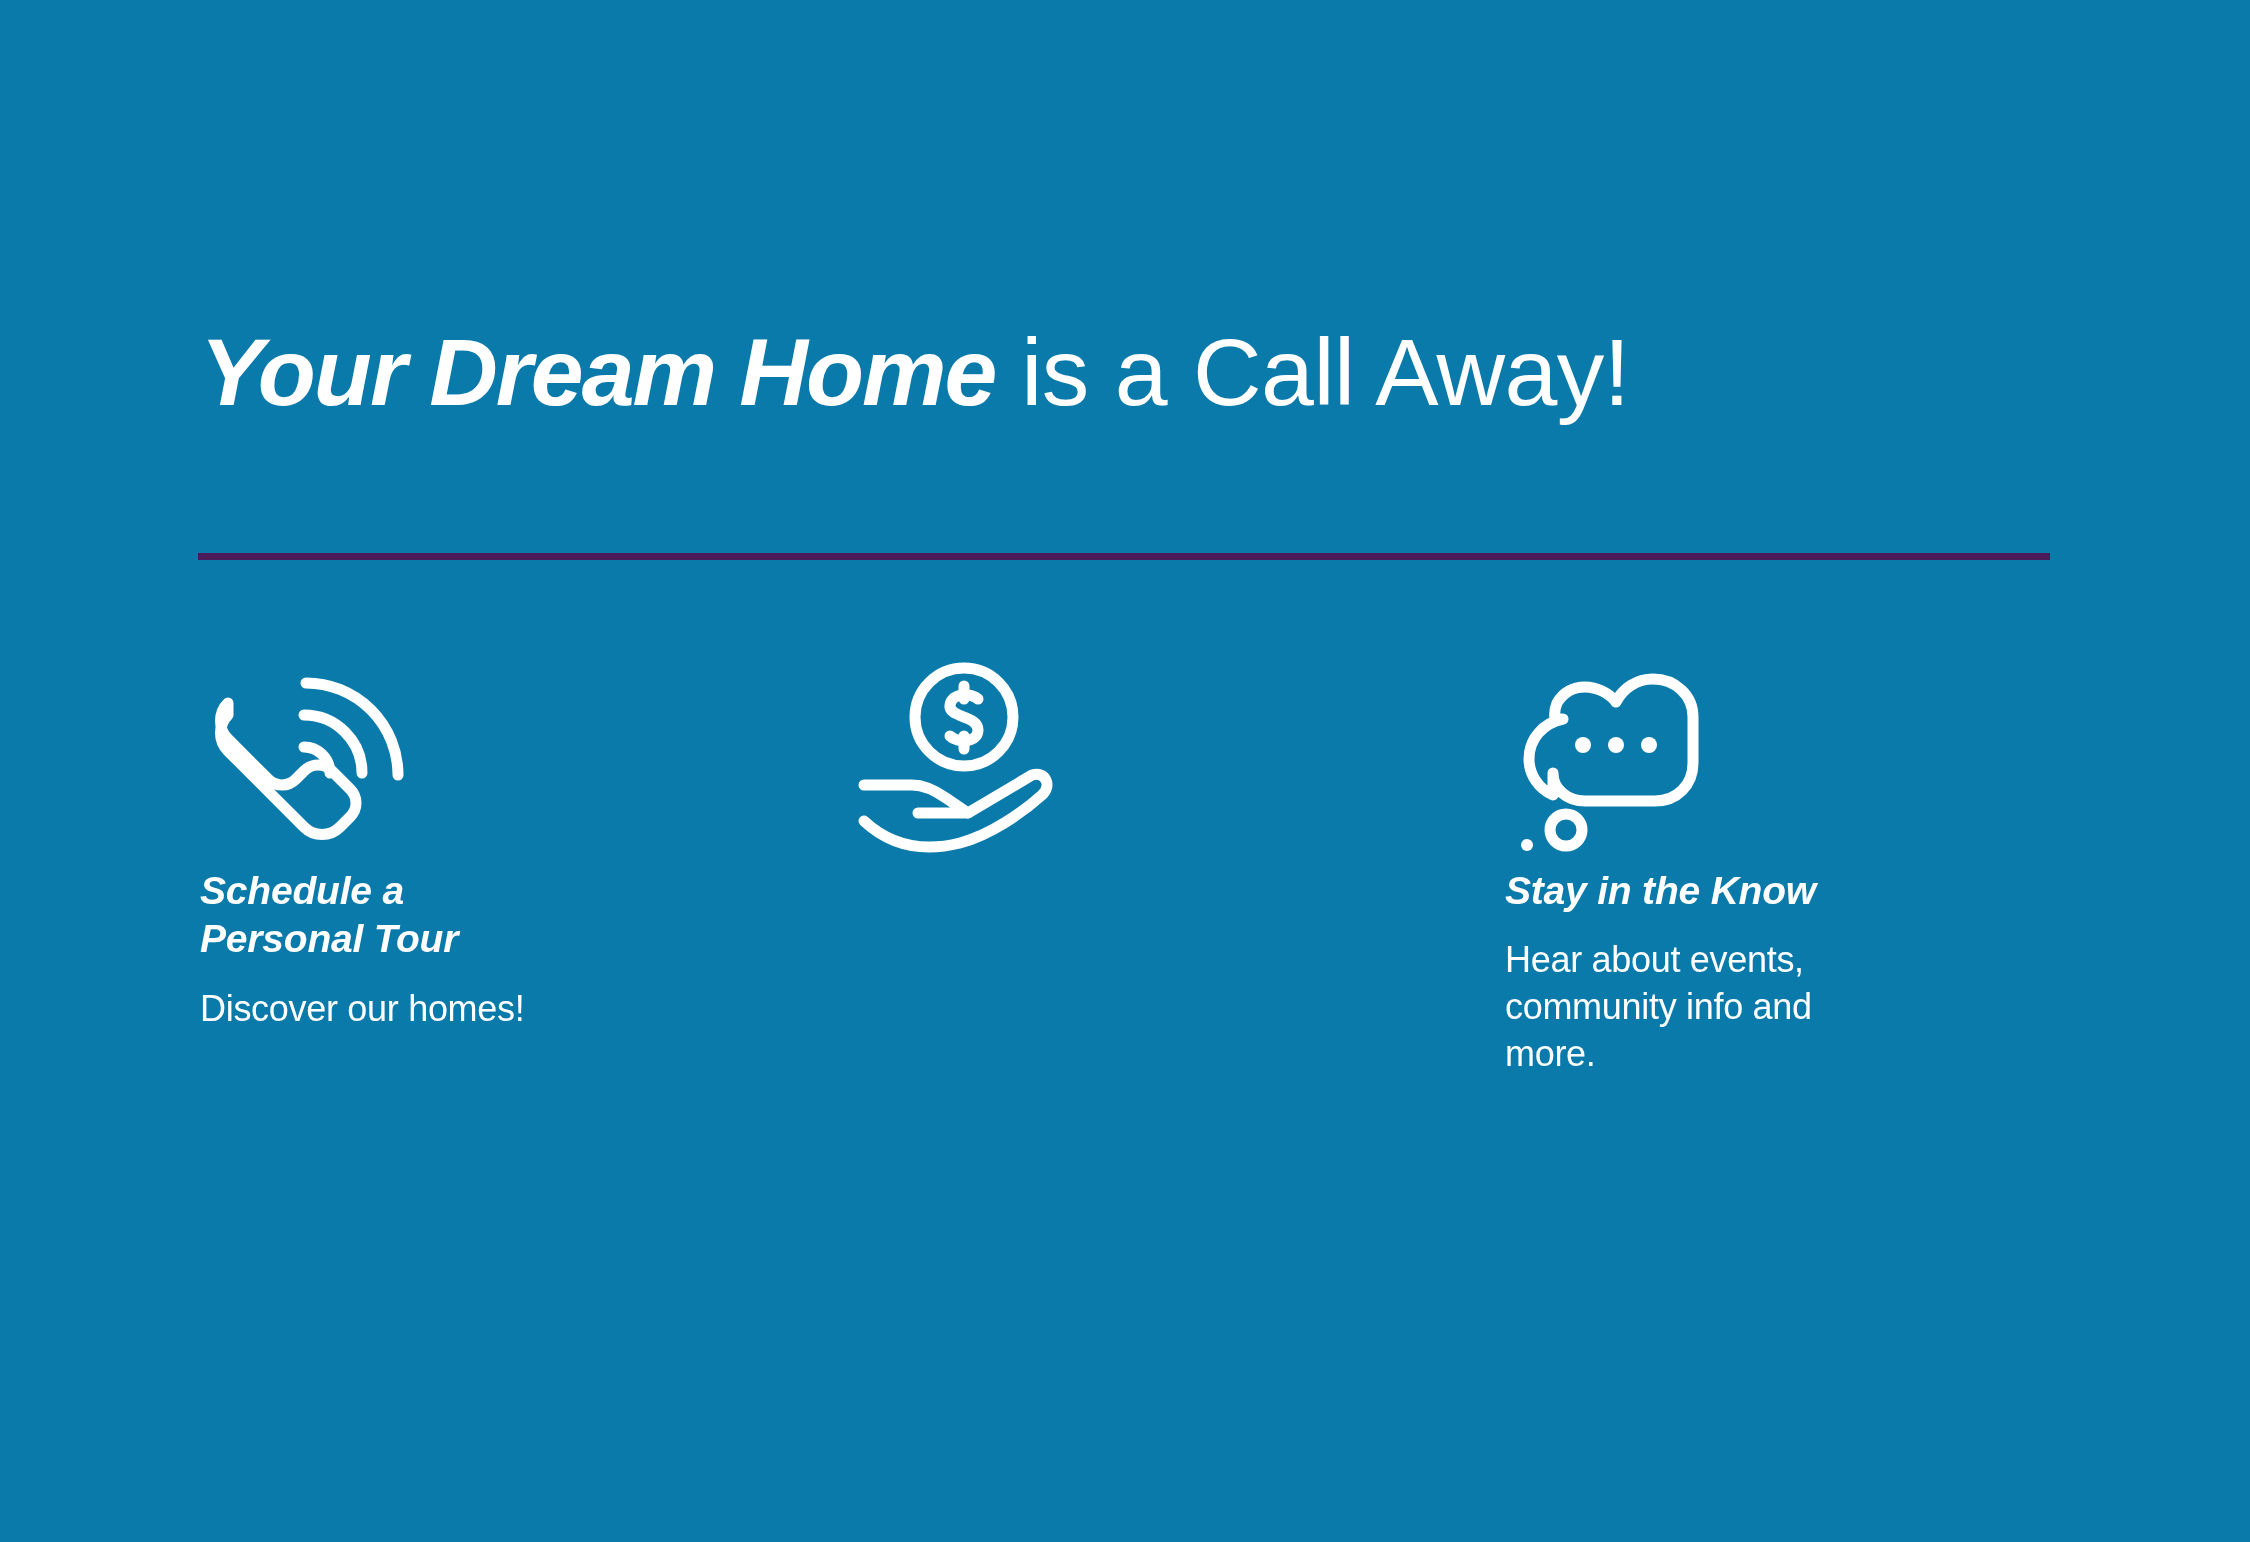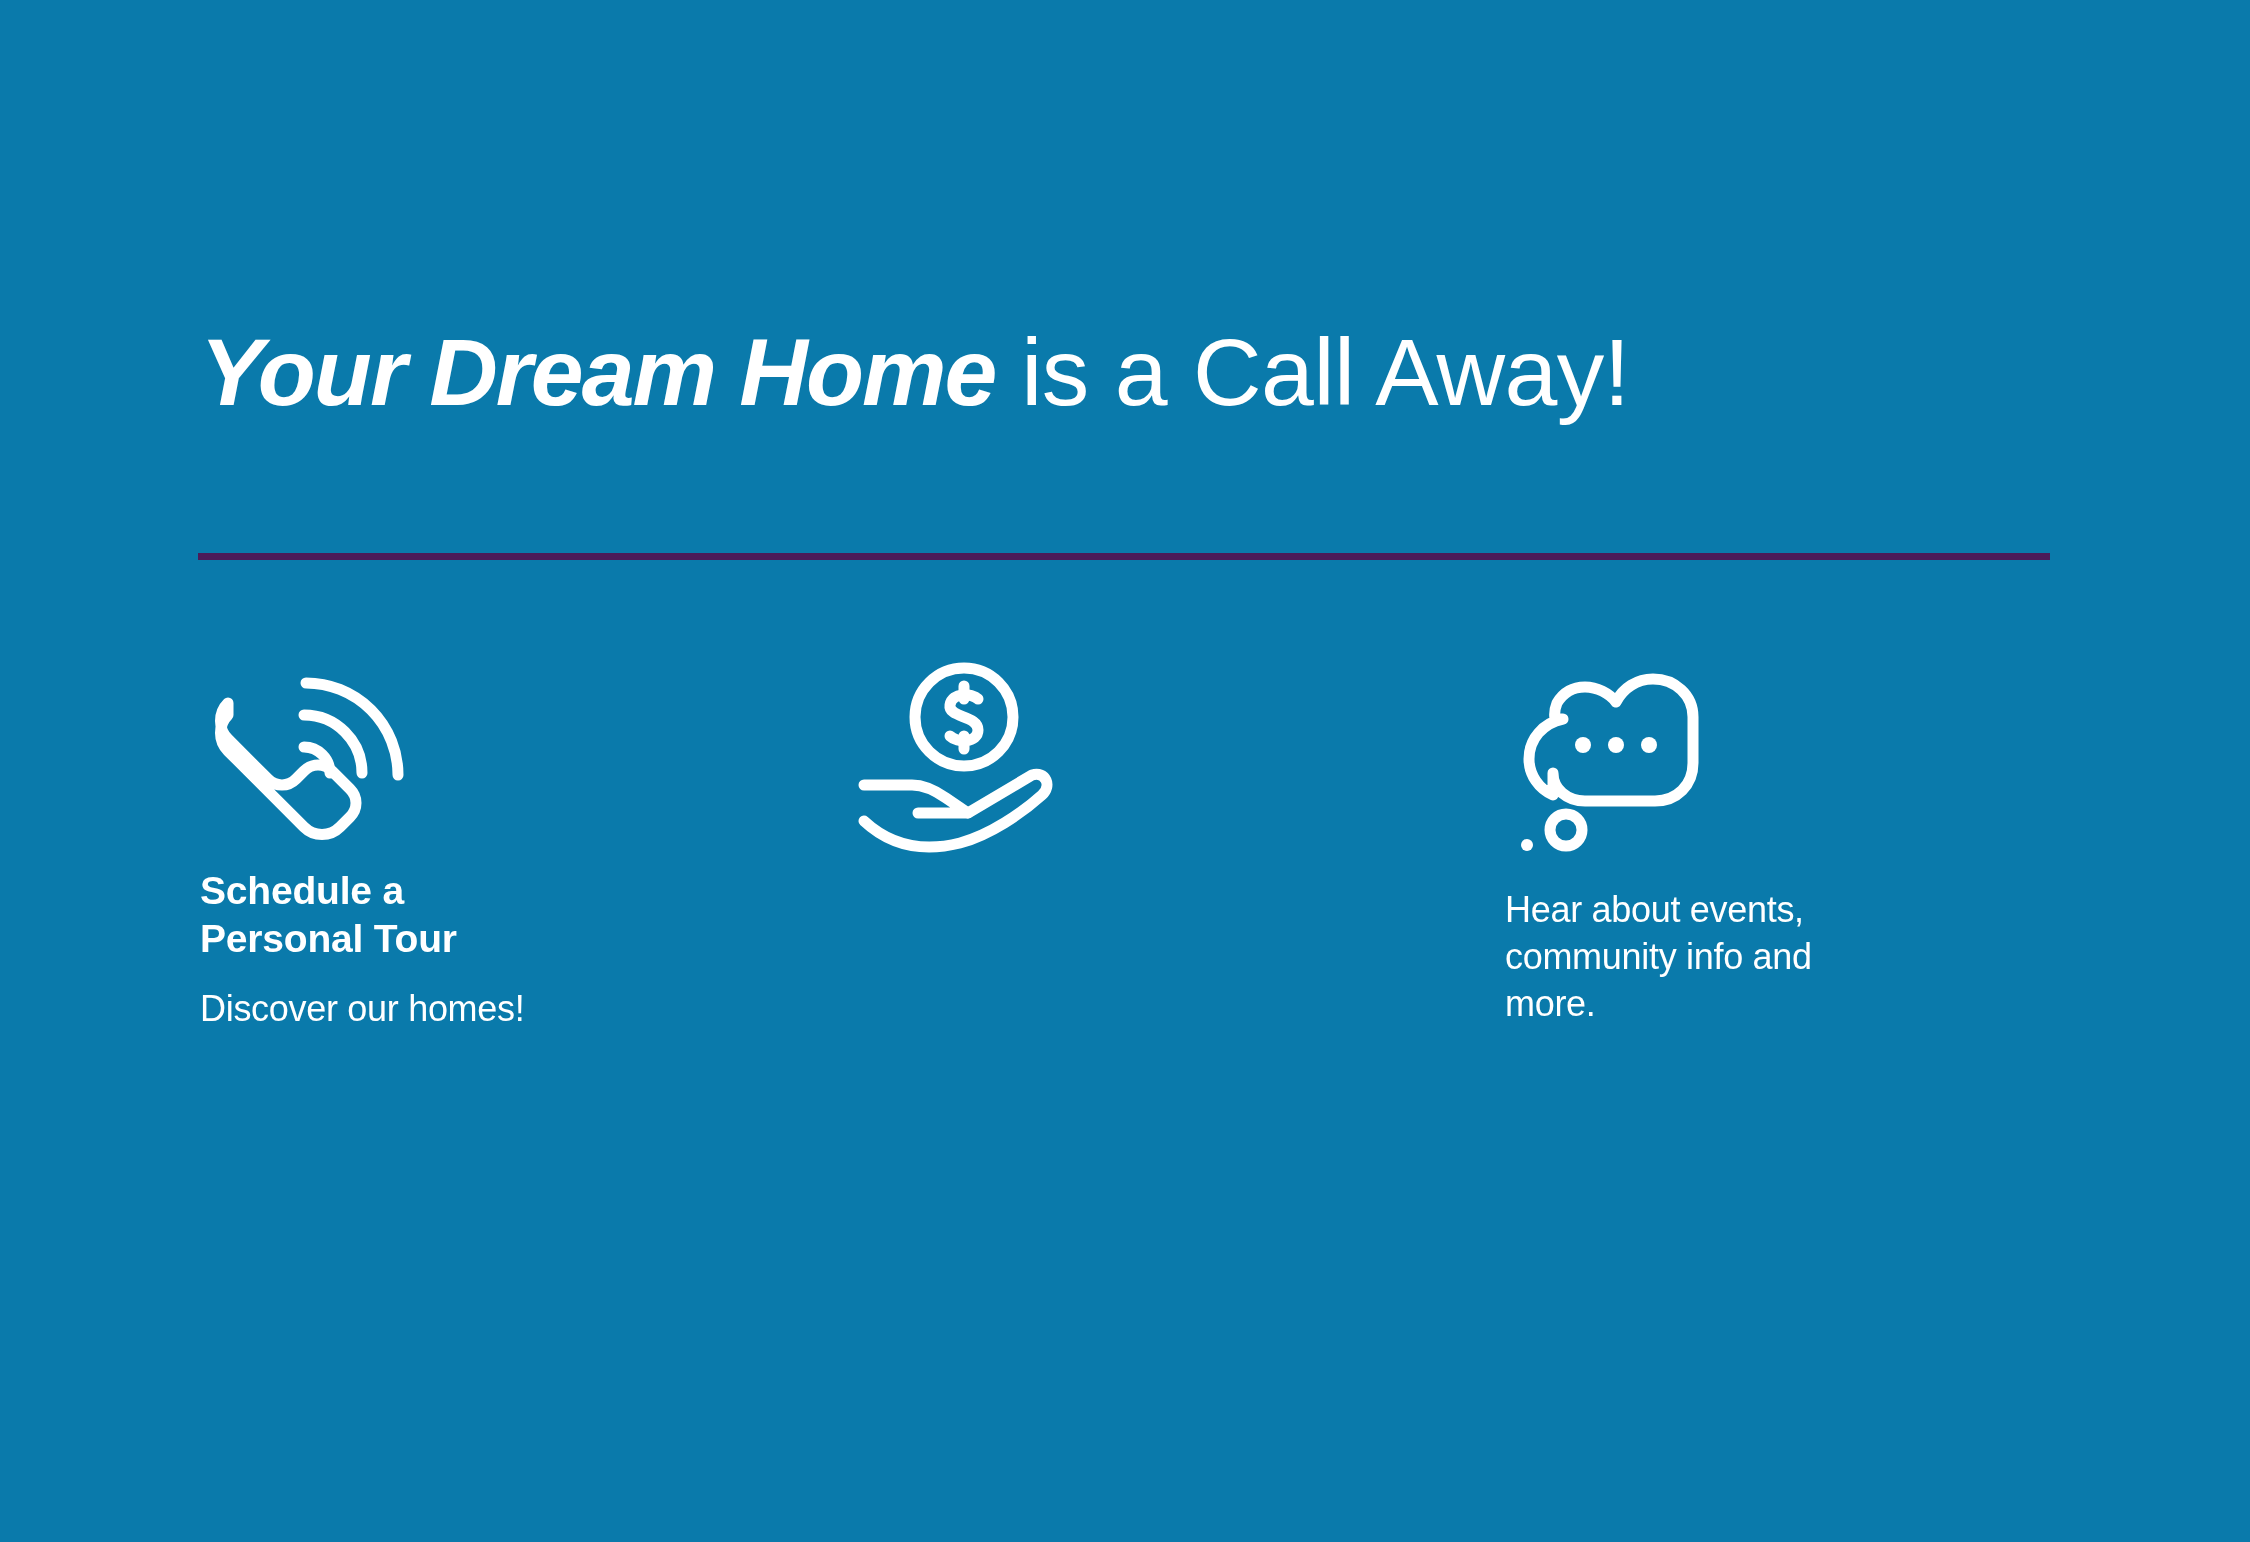--- a/index.html
+++ b/index.html
@@ -87,20 +87,21 @@
   }
 
   .col-title {
     color: #ffffff;
     font-weight: 700;
     font-size: 39px;
     line-height: 1.24;
     letter-spacing: -0.2px;
     white-space: pre-line;
     margin-top: 2px;
+    font-style: italic;
   }
 
   .col-body {
     color: #ffffff;
     font-weight: 300;
     font-size: 36px;
     line-height: 1.30;
     letter-spacing: -0.3px;
     white-space: pre-line;
     margin-top: 22px;
@@ -194,19 +195,20 @@
                    C 50 53, 49 58, 50 64 Z" stroke-linejoin="round"></path>
 
           <circle cx="78" cy="90" r="8" fill="#ffffff" stroke="none"></circle>
           <circle cx="111" cy="90" r="8" fill="#ffffff" stroke="none"></circle>
           <circle cx="144" cy="90" r="8" fill="#ffffff" stroke="none"></circle>
 
           <circle cx="61" cy="175" r="16"></circle>
           <circle cx="22" cy="190" r="6" fill="#ffffff" stroke="none"></circle>
         </svg>
       </div>
+      <div class="col-title">Stay in the Know</div>
       <div class="col-body">Hear about events,
 community info and
 more.</div>
     </div>
 
   </div>
 </div>
 
 </body></html>

